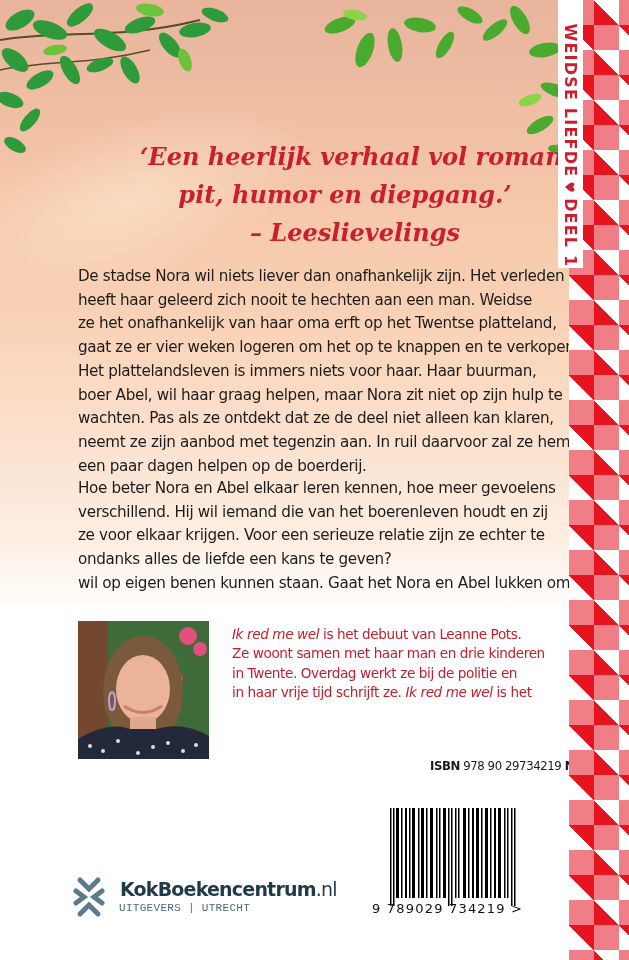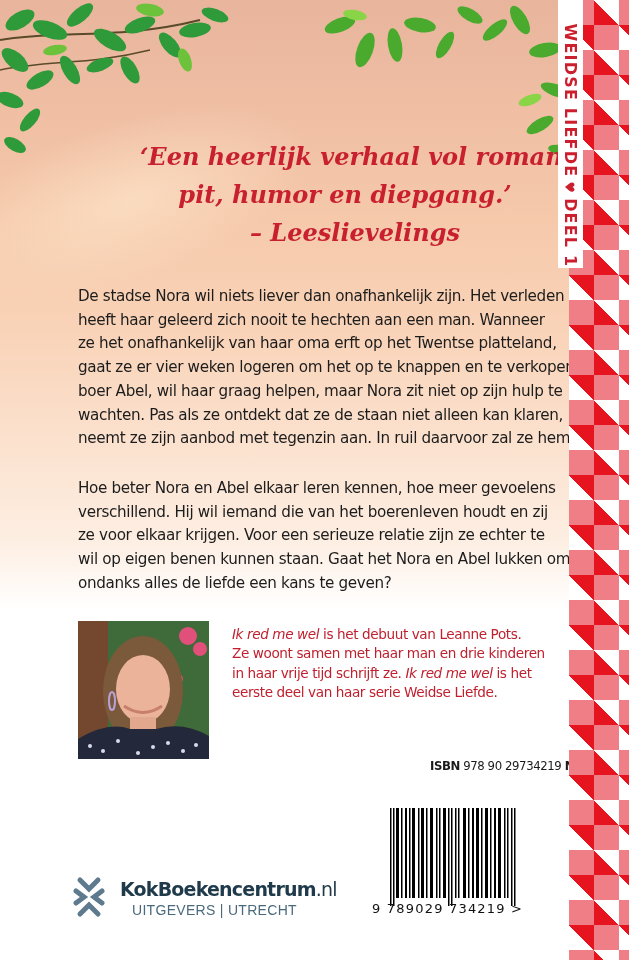--- a/index.html
+++ b/index.html
@@ -36,21 +36,21 @@
   .quote .line1 { text-align: left; margin-left: 20px; }
   .quote .line2 { margin-left: 0; }
   .quote .src { margin-left: 20px; text-align: center; }
 
   .blurb {
     position: absolute; left: 78px; width: 480px;
     color: #1c1c1c; font-size: 15.2px; line-height: 23.7px;
     font-family: "DejaVu Sans", sans-serif; letter-spacing: -0.35px;
   }
   .blurb .line { display: block; white-space: nowrap; }
-  .p1 { top: 285px; }
+  .p1 { top: 265px; }
   .p2 { top: 477px; }
 
   .author-photo {
     position: absolute; left: 78px; top: 621px; width: 131px; height: 138px;
     overflow: hidden; background: #4a5a3a;
   }
   .bio {
     position: absolute; left: 232px; top: 625px; width: 330px;
     color: #c0202e; font-size: 13.6px; line-height: 19.3px;
     font-family: "DejaVu Sans", sans-serif; letter-spacing: -0.4px;
@@ -75,22 +75,22 @@
 
   .publisher { position: absolute; left: 72px; top: 876px; height: 40px; width: 240px; }
   .publisher .mark { position: absolute; left: 0; top: 0; width: 34px; height: 42px; }
   .publisher .name {
     position: absolute; left: 48px; top: 2px; font-size: 19px; font-weight: bold;
     color: #1f3a4a; letter-spacing: -0.8px; white-space: nowrap;
     font-family: "DejaVu Sans", sans-serif;
   }
   .publisher .name .tld { font-weight: normal; }
   .publisher .sub {
-    position: absolute; left: 60px; top: 26px; font-size: 14px; color: #4a6a7c;
-    letter-spacing: 0.3px; white-space: nowrap; font-family: Liberation Sans, sans-serif;
+    position: absolute; left: 47px; top: 26px; font-size: 11px; color: #4a6a7c;
+    letter-spacing: 0.3px; white-space: nowrap; font-family: Liberation Mono, monospace;
   }
 
   .gingham {
     position: absolute; left: 569px; top: 0; width: 60px; height: 960px;
     background-color: #f07e86;
     background-image:
       linear-gradient(45deg, rgba(255,255,255,1) 25%, transparent 25%, transparent 75%, rgba(255,255,255,1) 75%),
       linear-gradient(45deg, rgba(230,20,30,1) 25%, transparent 25%, transparent 75%, rgba(230,20,30,1) 75%);
     background-size: 50px 50px, 50px 50px;
     background-position: 0 0, 25px 25px;
@@ -166,34 +166,36 @@
   </svg>
 
   <div class="quote">
     <span class="line line1">‘Een heerlijk verhaal vol romantiek,</span>
     <span class="line line2">pit, humor en diepgang.’</span>
     <span class="line src">– Leeslievelings</span>
   </div>
 
   <div class="blurb p1">
     <span class="line">De stadse Nora wil niets liever dan onafhankelijk zijn. Het verleden</span>
-    <span class="line">heeft haar geleerd zich nooit te hechten aan een man. Wanneer</span>
+    <span class="line">heeft haar geleerd zich nooit te hechten aan een man. Weidse</span>
     <span class="line">ze het onafhankelijk van haar oma erft op het Twentse platteland,</span>
     <span class="line">gaat ze er vier weken logeren om het op te knappen en te verkopen.</span>
+    <span class="line">Het plattelandsleven is immers niets voor haar. Haar buurman,</span>
     <span class="line">boer Abel, wil haar graag helpen, maar Nora zit niet op zijn hulp te</span>
-    <span class="line">wachten. Pas als ze ontdekt dat ze de staan niet alleen kan klaren,</span>
+    <span class="line">wachten. Pas als ze ontdekt dat ze de deel niet alleen kan klaren,</span>
     <span class="line">neemt ze zijn aanbod met tegenzin aan. In ruil daarvoor zal ze hem</span>
+    <span class="line">een paar dagen helpen op de boerderij.</span>
   </div>
 
   <div class="blurb p2">
     <span class="line">Hoe beter Nora en Abel elkaar leren kennen, hoe meer gevoelens</span>
     <span class="line">verschillend. Hij wil iemand die van het boerenleven houdt en zij</span>
     <span class="line">ze voor elkaar krijgen. Voor een serieuze relatie zijn ze echter te</span>
+    <span class="line">ondanks alles de liefde een kans te geven?</span>
     <span class="line">wil op eigen benen kunnen staan. Gaat het Nora en Abel lukken om</span>
-    <span class="line">ondanks alles de liefde een kans te geven?</span>
   </div>
 
   <div class="author-photo">
     <svg width="131" height="138" viewBox="0 0 131 138">
       <rect width="131" height="138" fill="#3f6a3a"></rect>
       <rect x="0" y="0" width="30" height="138" fill="#8a3a2a" opacity="0.7"></rect>
       <circle cx="110" cy="15" r="9" fill="#e0507a"></circle>
       <circle cx="122" cy="28" r="7" fill="#e0507a"></circle>
       <circle cx="100" cy="58" r="5" fill="#e0507a"></circle>
       <ellipse cx="65" cy="70" rx="40" ry="55" fill="#7a5a3a"></ellipse>
@@ -211,22 +213,22 @@
           <circle cx="118" cy="124" r="2"></circle>
         <circle cx="60" cy="132" r="2"></circle>
           <circle cx="75" cy="126" r="2"></circle>
       </g>
     </svg>
   </div>
 
   <div class="bio">
     <span class="line"><i>Ik red me wel</i><span> is het debuut van Leanne Pots.</span></span>
     <span class="line">Ze woont samen met haar man en drie kinderen</span>
+    <span class="line">in Twente. Overdag werkt ze bij de politie en</span>
     <span class="line"><span>in haar vrije tijd schrijft ze. </span><i>Ik red me wel</i><span> is het</span></span>
-    <span class="line">eerste deel van haar serie Weidse Liefde.</span>
   </div>
 
   <div class="isbn-line">
     <b>ISBN</b><span> 978 90 29734219 </span><b>NUR</b><span> 340</span>
   </div>
 
   <svg class="barcode" viewBox="0 0 132 98">
     <rect width="132" height="98" fill="#ffffff"></rect>
     <g fill="#000">
       <rect x="2" y="0" width="1.5" height="98"></rect>

